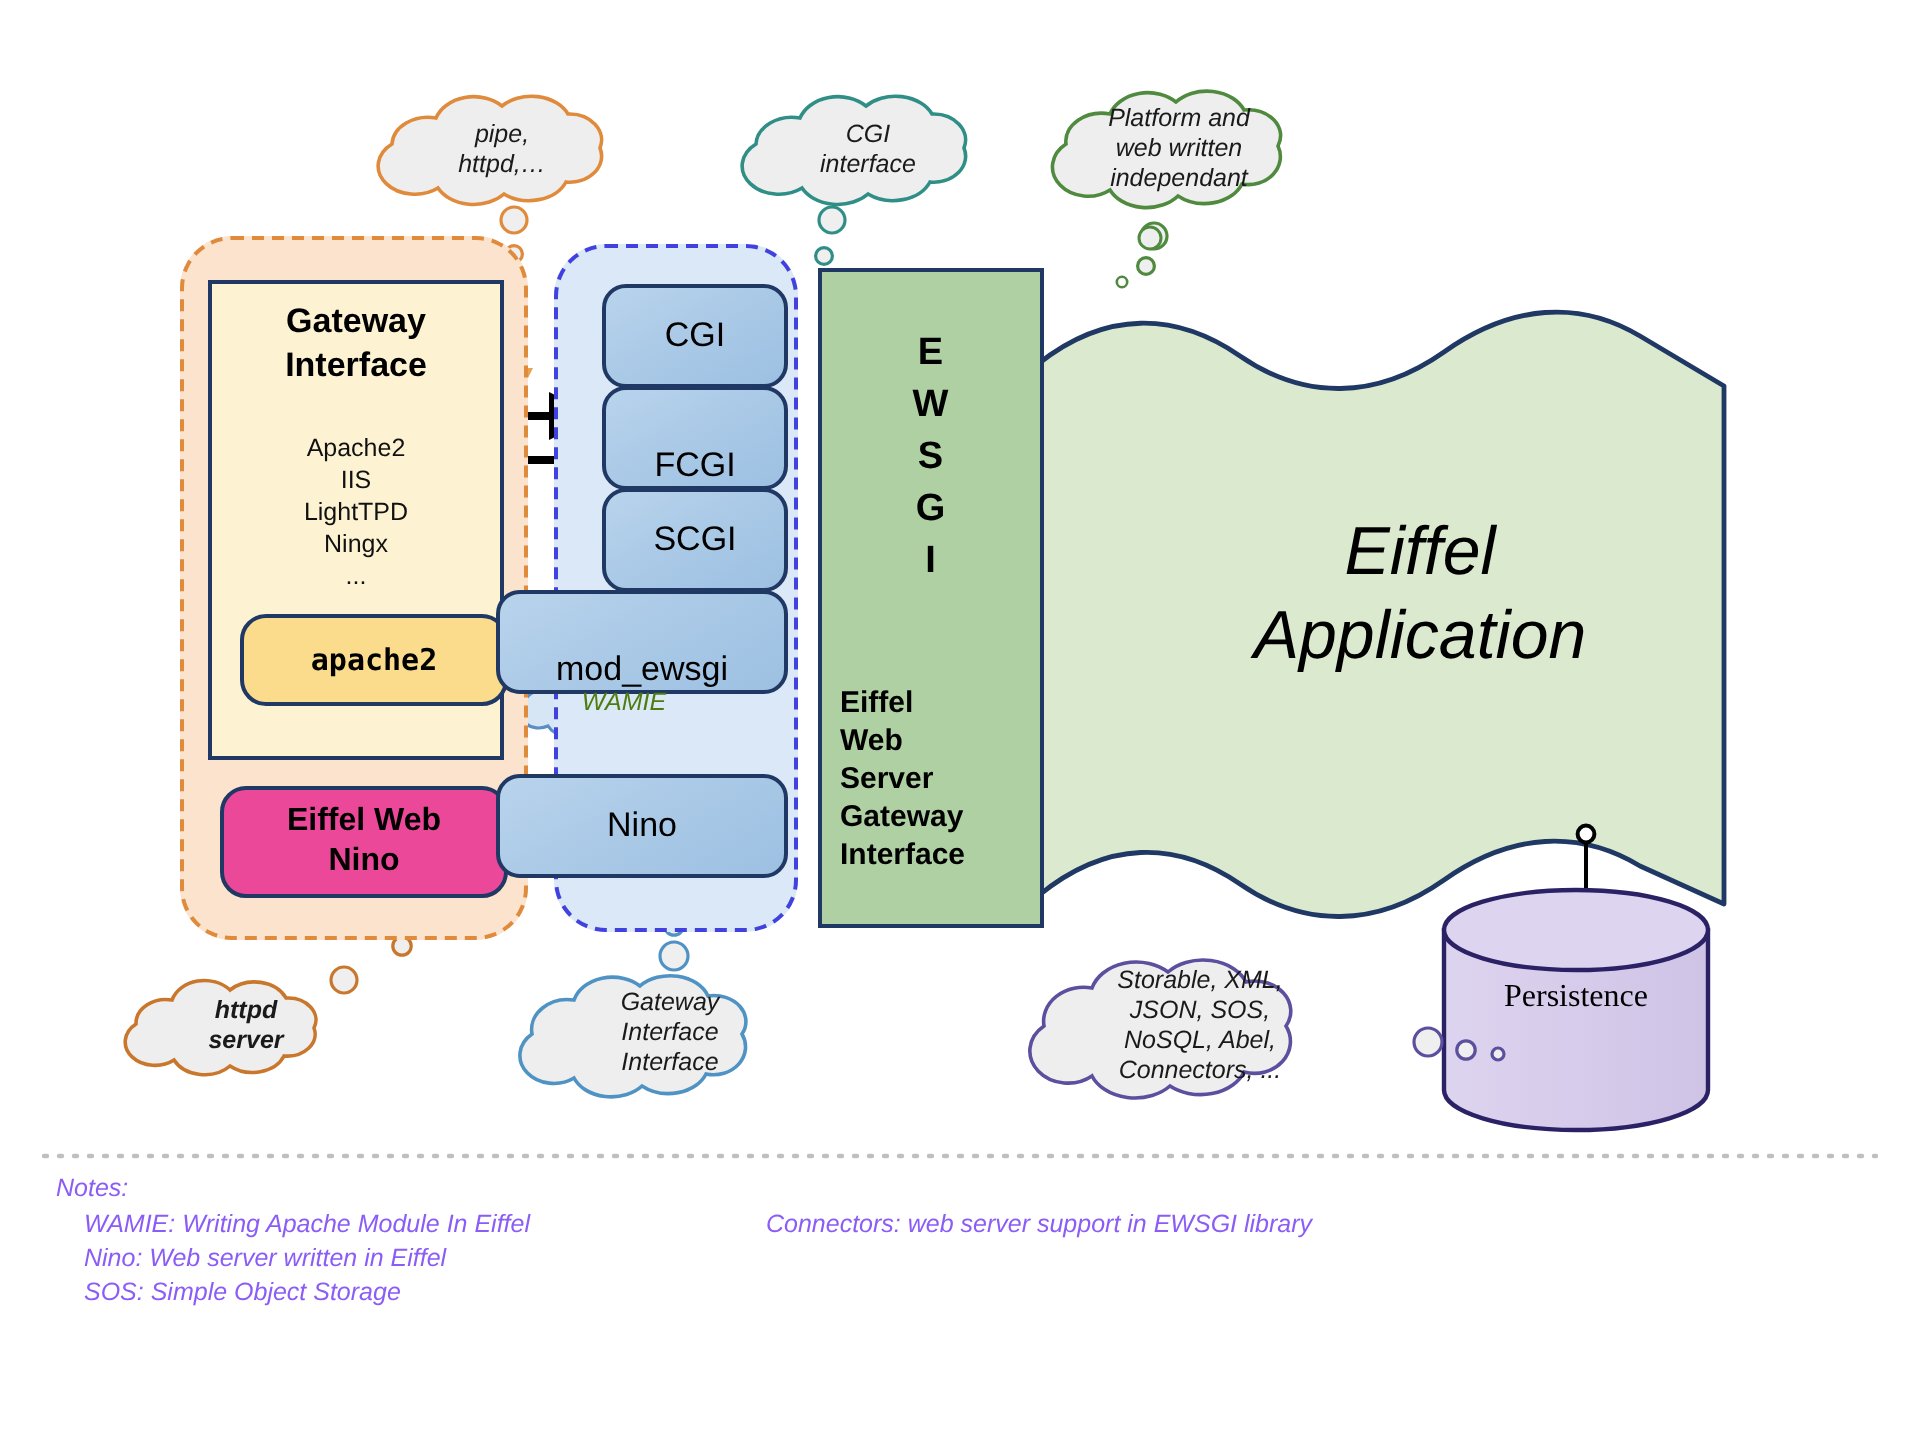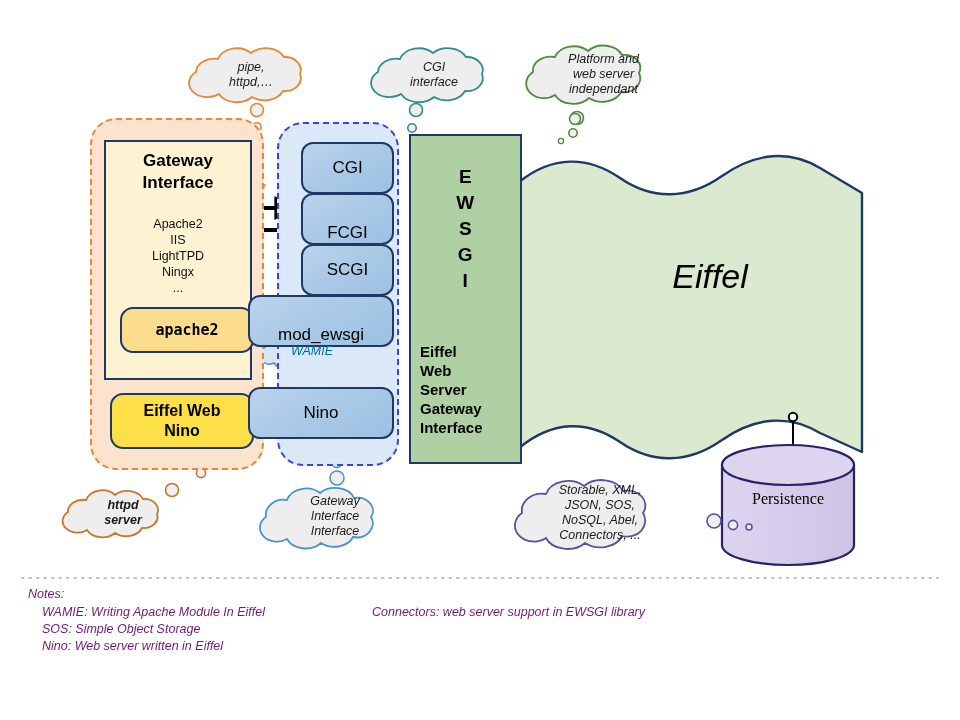--- a/index.html
+++ b/index.html
@@ -17,21 +17,21 @@
      background:#dbe8f7;border:2px dashed #4141e0;border-radius:26px;}
 
   
   #gateway-box{left:104px;top:140px;width:144px;height:236px;
      background:#fdf3d3;border:2.5px solid #1f3864;}
   .gw-title{font-size:17px;font-weight:bold;line-height:22px;text-align:center;padding-top:8px;}
   .gw-list{font-size:12.5px;line-height:16px;text-align:center;padding-top:22px;color:#111;}
   #apache2-box{left:120px;top:307px;width:130px;height:42px;
      background:#fbdc8d;border:2.5px solid #1f3864;border-radius:13px;}
   #eiffelweb-box{left:110px;top:393px;width:140px;height:52px;
-     background:#fde047;border:2.5px solid #1f3864;border-radius:13px;}
+     background:#ec4899;border:2.5px solid #1f3864;border-radius:13px;}
   .ybox-label{font-size:16px;font-weight:bold;line-height:20px;}
   .ybox-label.mono{font-family:"DejaVu Sans Mono","Liberation Mono",monospace;font-size:15px;}
 
   
   .bbox{border:2.5px solid #1f3864;border-radius:12px;
         background:linear-gradient(150deg,#b9d3ec 0%,#a8c8e6 55%,#9dc0e2 100%);}
   .bbox-label{font-size:17px;line-height:20px;}
   #cgi-box{left:301px;top:142px;width:89px;height:48px;}
   #fcgi-box{left:301px;top:193px;width:89px;height:48px;align-items:flex-end;}
   #scgi-box{left:301px;top:244px;width:89px;height:48px;}
@@ -49,31 +49,31 @@
      font-size:34px;font-style:italic;line-height:42px;text-align:center;}
 
   
   #persistence-label{left:718px;top:490px;width:140px;
      font-size:16px;text-align:center;font-family:Liberation Serif, serif;}
 
   
   .cloudtxt{font-style:italic;text-align:center;line-height:15px;font-size:12.5px;color:#1a1a1a;}
   #c-pipe{left:196px;top:60px;width:110px;}
   #c-cgi{left:380px;top:60px;width:108px;}
-  #c-platform{left:546px;top:52px;width:115px;}
+  #c-platform{left:532px;top:52px;width:115px;}
   #c-httpd{left:78px;top:498px;width:90px;font-weight:bold;}
   #c-connectors{left:283px;top:494px;width:104px;}
   #c-storable{left:538px;top:483px;width:124px;}
-  #c-wamie{left:276px;top:344px;width:72px;font-size:12.5px;color:#0369a1;}
+  #c-wamie{left:276px;top:344px;width:72px;font-size:12.5px;color:#4d7c0f;}
 
   
   #notes{left:28px;top:586px;width:900px;font-style:italic;font-size:12.5px;
-         color:#701a75;line-height:17px;}
+         color:#8b5cf6;line-height:17px;}
   #notes .nhead{margin-bottom:1px;}
-  #notes .nrow{display:flex;}
+  #notes .nrow{display:flex;gap:11px;}
   #notes .ncol1{width:330px;padding-left:14px;}
   #notes .ncol2{width:420px;}
   #notes .nline{padding-left:14px;}
 </style>
 </head>
 <body>
 
 <div class="stage">
 
   <svg class="layer" viewBox="0 0 960 720">
@@ -277,35 +277,36 @@
       <div>Eiffel</div>
       <div>Web</div>
       <div>Server</div>
       <div>Gateway</div>
       <div>Interface</div>
     </div>
   </div>
 
   <div class="abs" id="eiffel-app-label">
     <div>Eiffel</div>
+    <div>Application</div>
   </div>
 
   <div class="abs" id="persistence-label">Persistence</div>
 
   <div class="abs cloudtxt" id="c-pipe">
     <div>pipe,</div>
     <div>httpd,…</div>
   </div>
   <div class="abs cloudtxt" id="c-cgi">
     <div>CGI</div>
     <div>interface</div>
   </div>
   <div class="abs cloudtxt" id="c-platform">
     <div>Platform and</div>
-    <div>web server</div>
+    <div>web written</div>
     <div>independant</div>
   </div>
   <div class="abs cloudtxt" id="c-httpd">
     <div>httpd</div>
     <div>server</div>
   </div>
   <div class="abs cloudtxt" id="c-connectors">
     <div>Gateway</div>
     <div>Interface</div>
     <div>Interface</div>
@@ -317,17 +318,17 @@
     <div>Connectors, ...</div>
   </div>
   <div class="abs cloudtxt" id="c-wamie">WAMIE</div>
 
   <div class="abs" id="notes">
     <div class="nhead">Notes:</div>
     <div class="nrow">
       <div class="ncol1">WAMIE: Writing Apache Module In Eiffel</div>
       <div class="ncol2">Connectors: web server support in EWSGI library</div>
     </div>
+    <div class="nline">Nino: Web server written in Eiffel</div>
     <div class="nline">SOS: Simple Object Storage</div>
-    <div class="nline">Nino: Web server written in Eiffel</div>
   </div>
 
 </div>
 
 </body></html>

